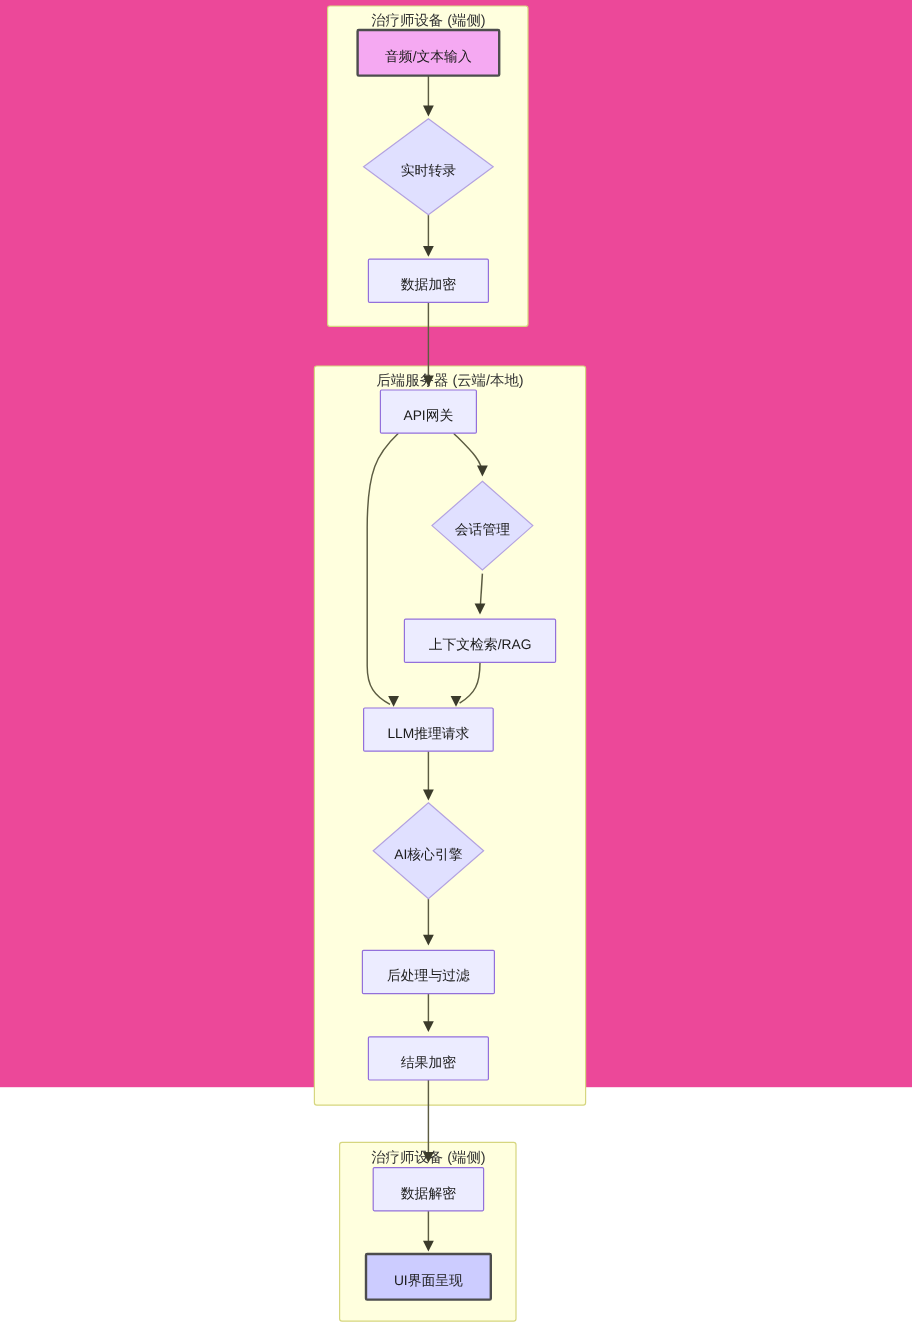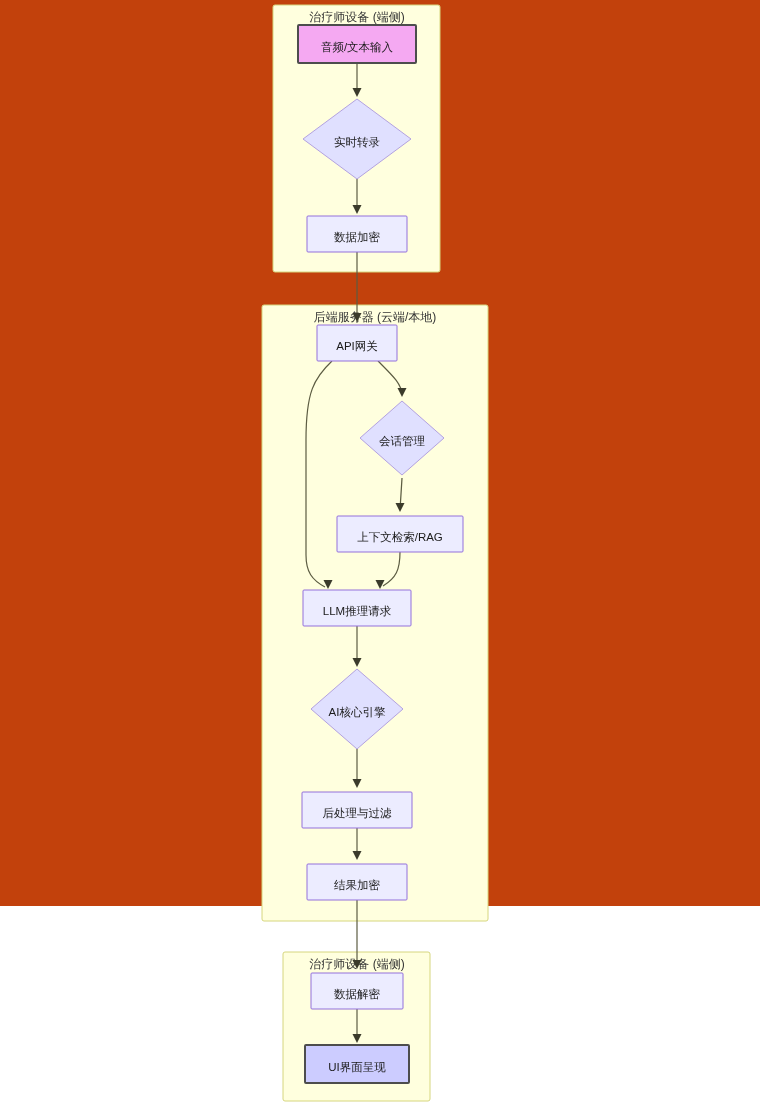--- a/index.html
+++ b/index.html
@@ -1,21 +1,21 @@
 <!DOCTYPE html>
 <html><head>
 <meta charset="utf-8">
 <style>
   html,body{margin:0;padding:0;background:#ffffff;}
   body{
     width:760px;height:1111px;
     font-family:"Liberation Sans","DejaVu Sans",sans-serif;
     overflow:hidden;
   }
-  #stage{position:relative;width:760px;height:906px;background:#c2410c;}
+  #stage{position:relative;width:760px;height:906px;background:#ec4899;}
   svg#flow{display:block;width:760px;height:1111px;}
   .cluster-rect{fill:#ffffde;stroke:#d6d67f;stroke-width:1;}
   .cluster-label{font-size:12px;fill:#333333;text-anchor:middle;dominant-baseline:middle;}
   .node-rect{fill:#ececff;stroke:#9370db;stroke-width:1;}
   .node-diamond{fill:#e0e0ff;stroke:#b3a2e0;stroke-width:1;}
   .node-start{fill:#f5a9f2;stroke:#4d4d4d;stroke-width:2;}
   .node-end{fill:#ccccff;stroke:#4d4d4d;stroke-width:2;}
   .node-label{font-size:11.5px;fill:#1b1b1b;text-anchor:middle;dominant-baseline:middle;}
   .edge-path{fill:none;stroke:#5c5c42;stroke-width:1.2;}
   .edge-head{fill:#3b3b2b;stroke:none;}

